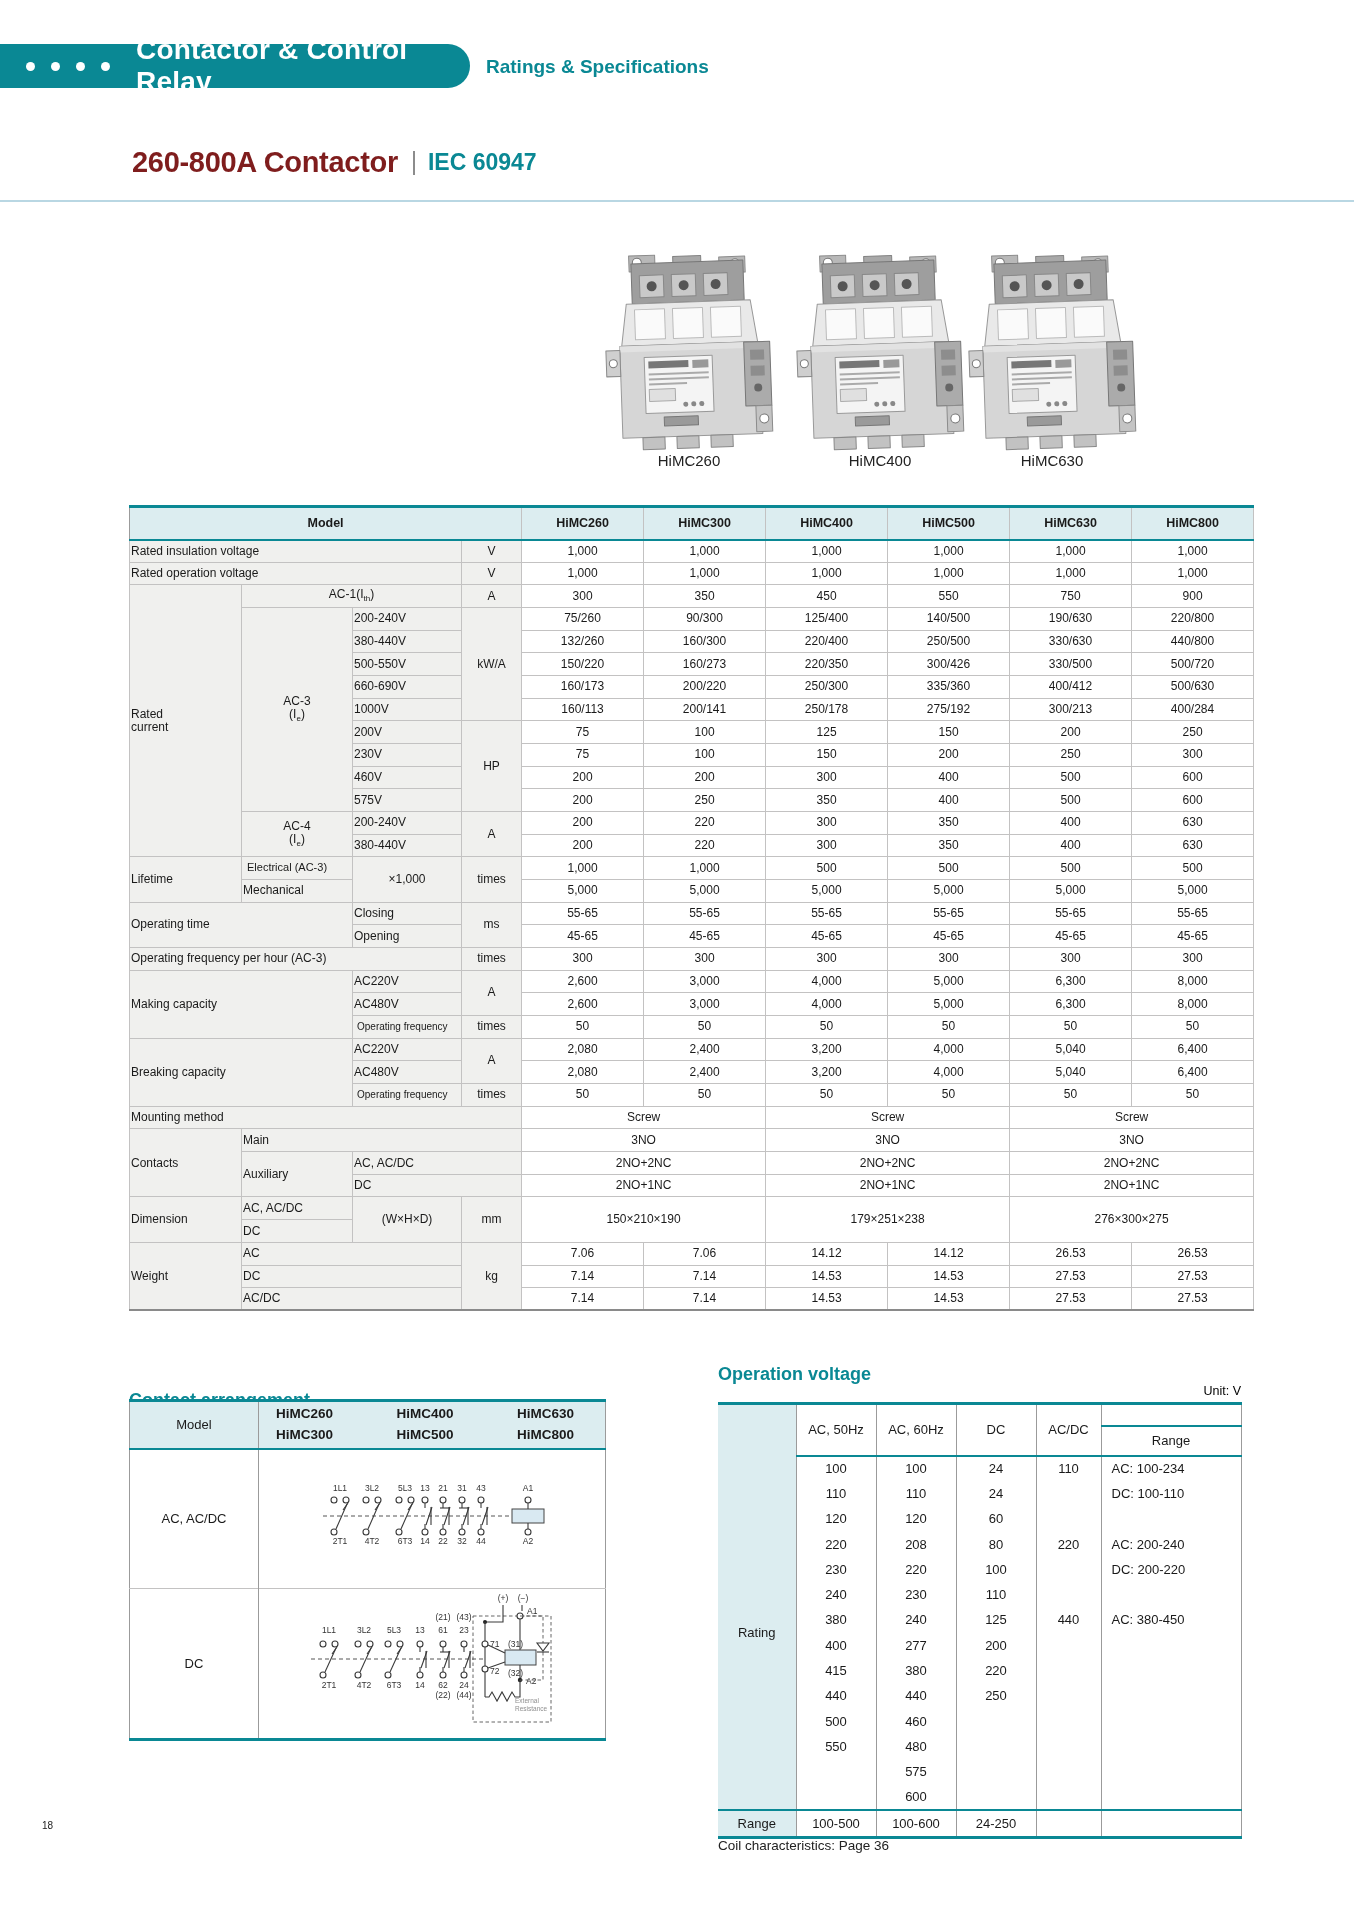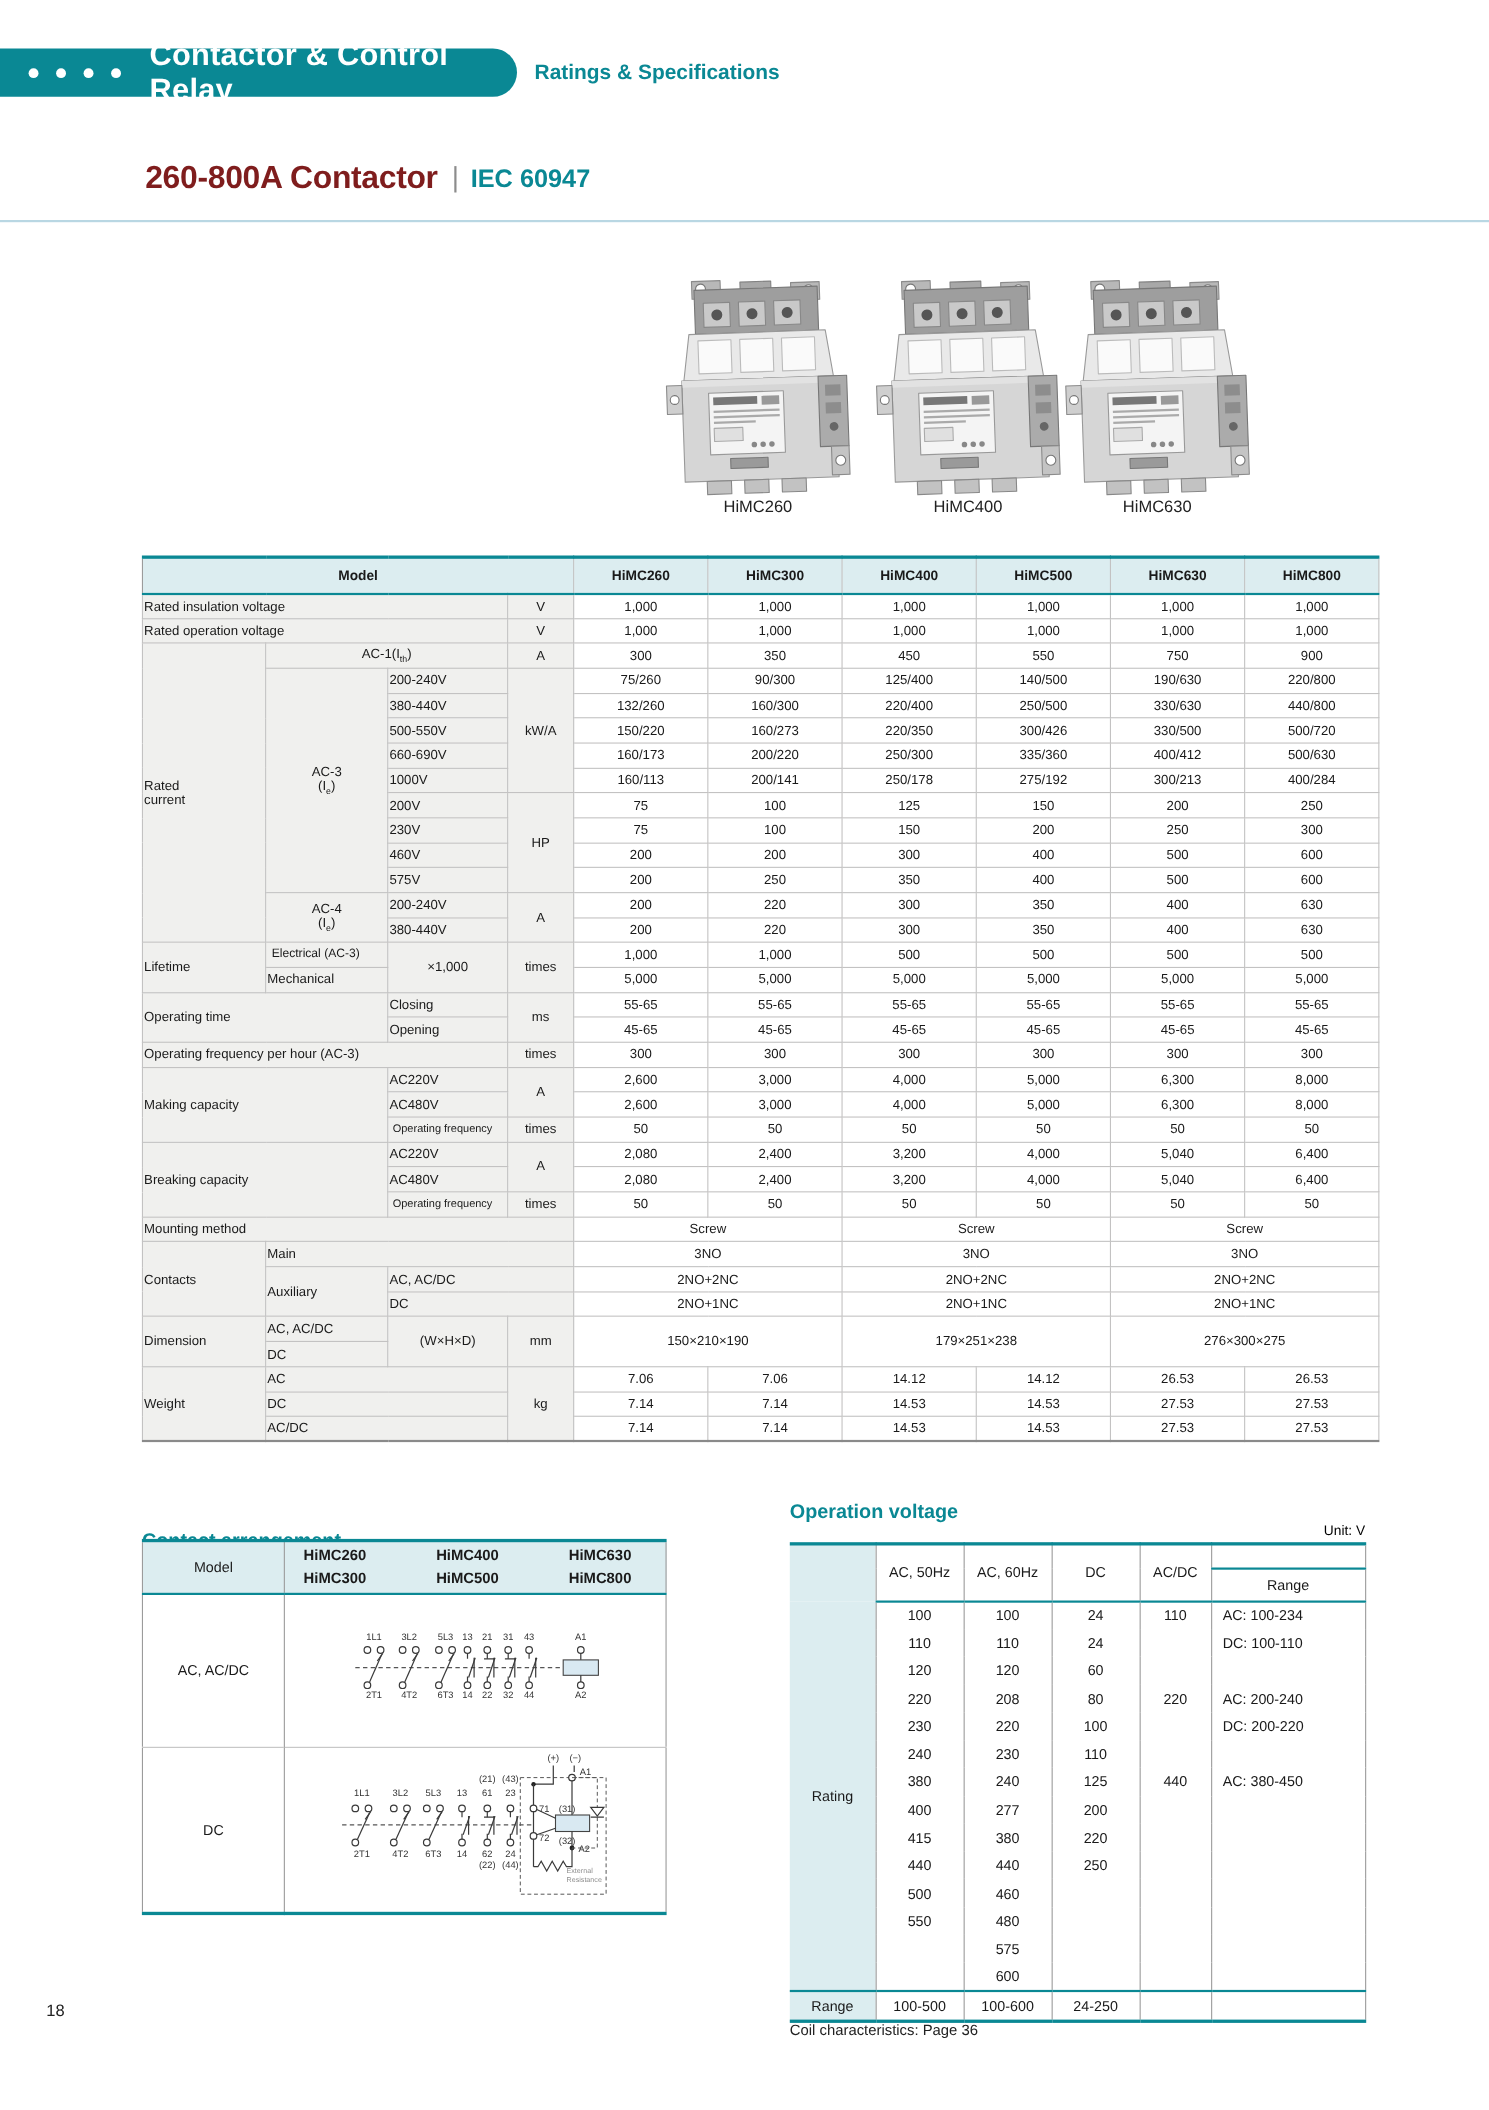--- a/index.html
+++ b/index.html
@@ -83,21 +83,21 @@
   #ov .rtop{ border-left:1px solid var(--bdm); }
   #ov .range{ border-left:1px solid var(--bdm); border-top:2px solid var(--teal); border-bottom:2px solid var(--teal); }
   #ov tbody td{ height:25.3px; border-left:1px solid var(--bdm); }
   #ov tbody td.rating{ background:var(--ltteal); border-left:none; border-right:1px solid var(--bdm); }
   #ov tbody td.rng{ text-align:left; padding-left:10px; }
   #ov td:last-child, #ov th:last-child{ border-right:1px solid var(--bdm); }
   #ov tfoot td{ height:28px; border-top:2px solid var(--teal); border-bottom:3px solid var(--teal);
                 border-left:1px solid var(--bdm); }
   #ov tfoot td.rlab{ background:var(--ltteal); border-left:none; }
 
-  .pagenum{ position:absolute; left:42px; top:1820px; font-size:15px; color:#222; }
+  .pagenum{ position:absolute; left:42px; top:1820px; font-size:10px; color:#222; }
   .coilnote{ position:absolute; left:718px; top:1838px; font-size:13.5px; color:#222; }
 </style>
 </head>
 <body>
 
 <div class="page">
 
   <div class="topbar">
     <span class="dots">
         <i></i>

